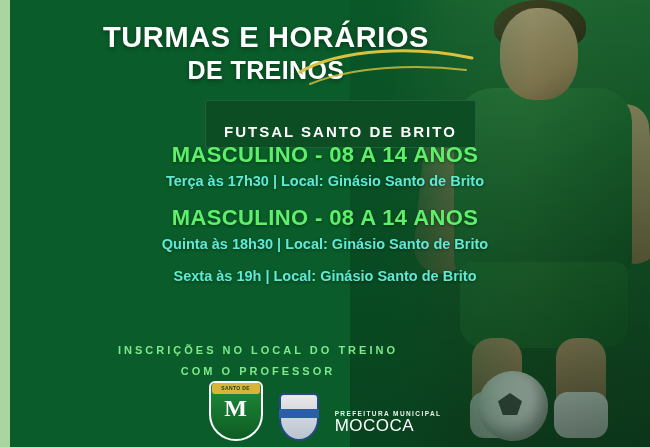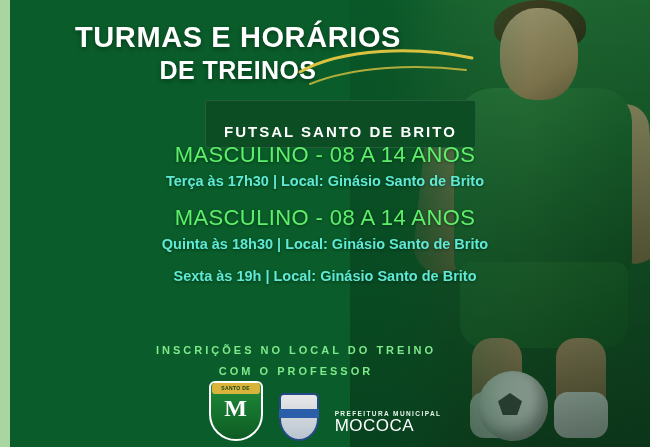--- a/index.html
+++ b/index.html
@@ -175,23 +175,24 @@
 
   .content {
     position: absolute;
     inset: 0;
     z-index: 5;
   }
 
   .title-block {
     position: absolute;
     top: 22px;
-    left: 8px;
+    left: 0;
     width: 460px;
     text-align: center;
+    padding-left: 36px;
   }
   .title-line1 {
     color: #ffffff;
     font-size: 29px;
     font-weight: bold;
     letter-spacing: 0.6px;
     line-height: 1.05;
     text-shadow: 0 2px 4px rgba(0,0,0,0.35);
   }
   .title-line2 {
@@ -235,39 +236,38 @@
     left: 0;
     width: 650px;
   }
   .session {
     text-align: center;
     margin-bottom: 16px;
   }
   .session-title {
     color: #5ef06a;
     font-size: 22px;
-    font-weight: normal;
+    font-weight: bold;
     letter-spacing: 0.4px;
     text-shadow: 0 1px 3px rgba(0,0,0,0.4);
   }
   .session-detail {
     color: #5eead4;
     font-size: 14.5px;
     font-weight: bold;
     margin-top: 5px;
     text-shadow: 0 1px 3px rgba(0,0,0,0.45);
   }
 
   .notice {
     position: absolute;
     top: 340px;
     left: 0;
     width: 516px;
     text-align: center;
-    padding-left: 38px;
   }
   .notice-line {
     color: #7ee98a;
     font-size: 11px;
     font-weight: bold;
     letter-spacing: 3.0px;
     line-height: 1.9;
   }
 
   .logos {

